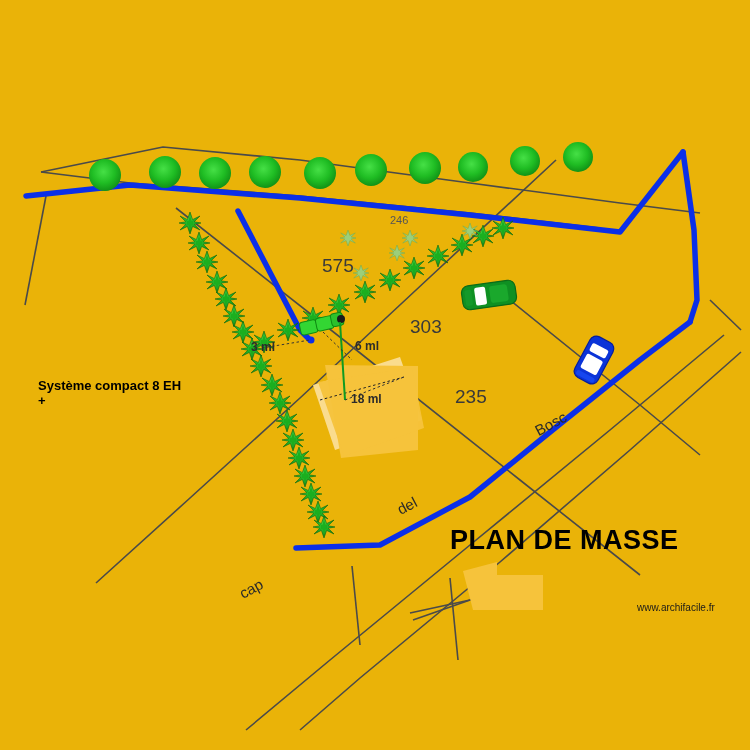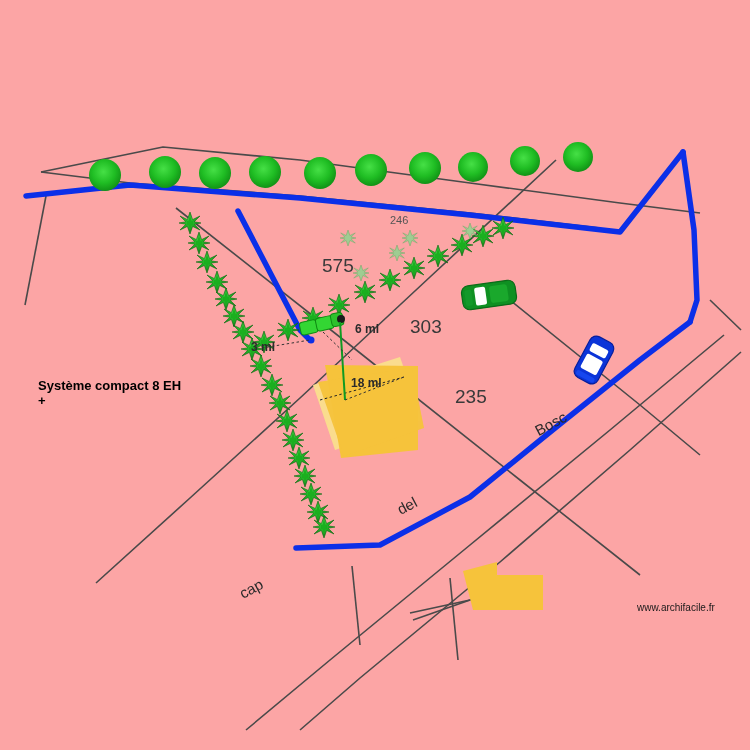--- a/index.html
+++ b/index.html
@@ -8,21 +8,21 @@
     padding: 0;
     background: #ffffff;
   }
   body {
     font-family: "Liberation Sans", sans-serif;
   }
   #plan-root {
     position: relative;
     width: 750px;
     height: 750px;
-    background: #fca5a5;
+    background: #eab308;
     overflow: hidden;
   }
   #plan-svg {
     position: absolute;
     left: 0;
     top: 0;
     width: 750px;
     height: 750px;
   }
   .note-block {
@@ -244,28 +244,29 @@
     </g>
 
   </svg>
 
   <div class="parcel-num small" style="left:390px; top:214px;">246</div>
   <div class="parcel-num" style="left:294px; top:255px;margin-left:28px;">575</div>
   <div class="parcel-num" style="left:410px; top:316px;">303</div>
   <div class="parcel-num" style="left:455px; top:386px;">235</div>
 
   <div class="dim-label" style="left:251px; top:340px;">3 ml</div>
-  <div class="dim-label" style="left:355px; top:322px;text-align:right;">6 ml</div>
-  <div class="dim-label" style="left:351px; top:376px;">18 ml</div>
+  <div class="dim-label" style="left:355px; top:339px;text-align:right;">6 ml</div>
+  <div class="dim-label" style="left:351px; top:392px;">18 ml</div>
 
   <div class="street-label bosc">Bosc</div>
   <div class="street-label del">del</div>
   <div class="street-label cap">cap</div>
 
   <div class="note-block">
     <div>Système compact 8 EH</div>
     <div>+</div>
   </div>
 
+  <div class="title-plan">PLAN DE MASSE</div>
 
   <div class="credit">www.archifacile.fr</div>
 
 </div>
 
 </body></html>

